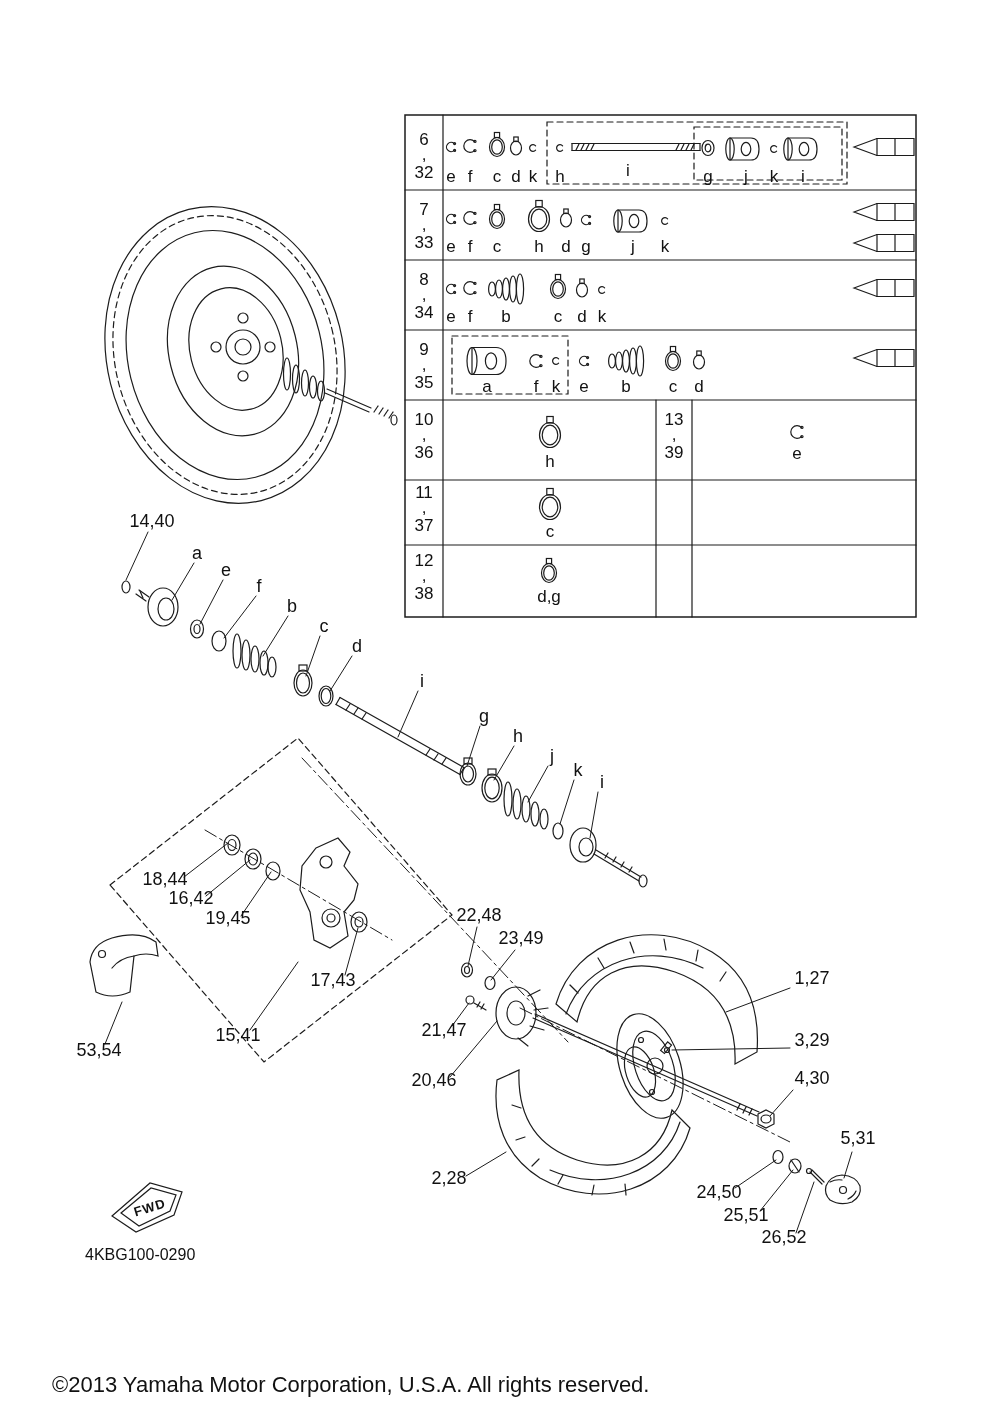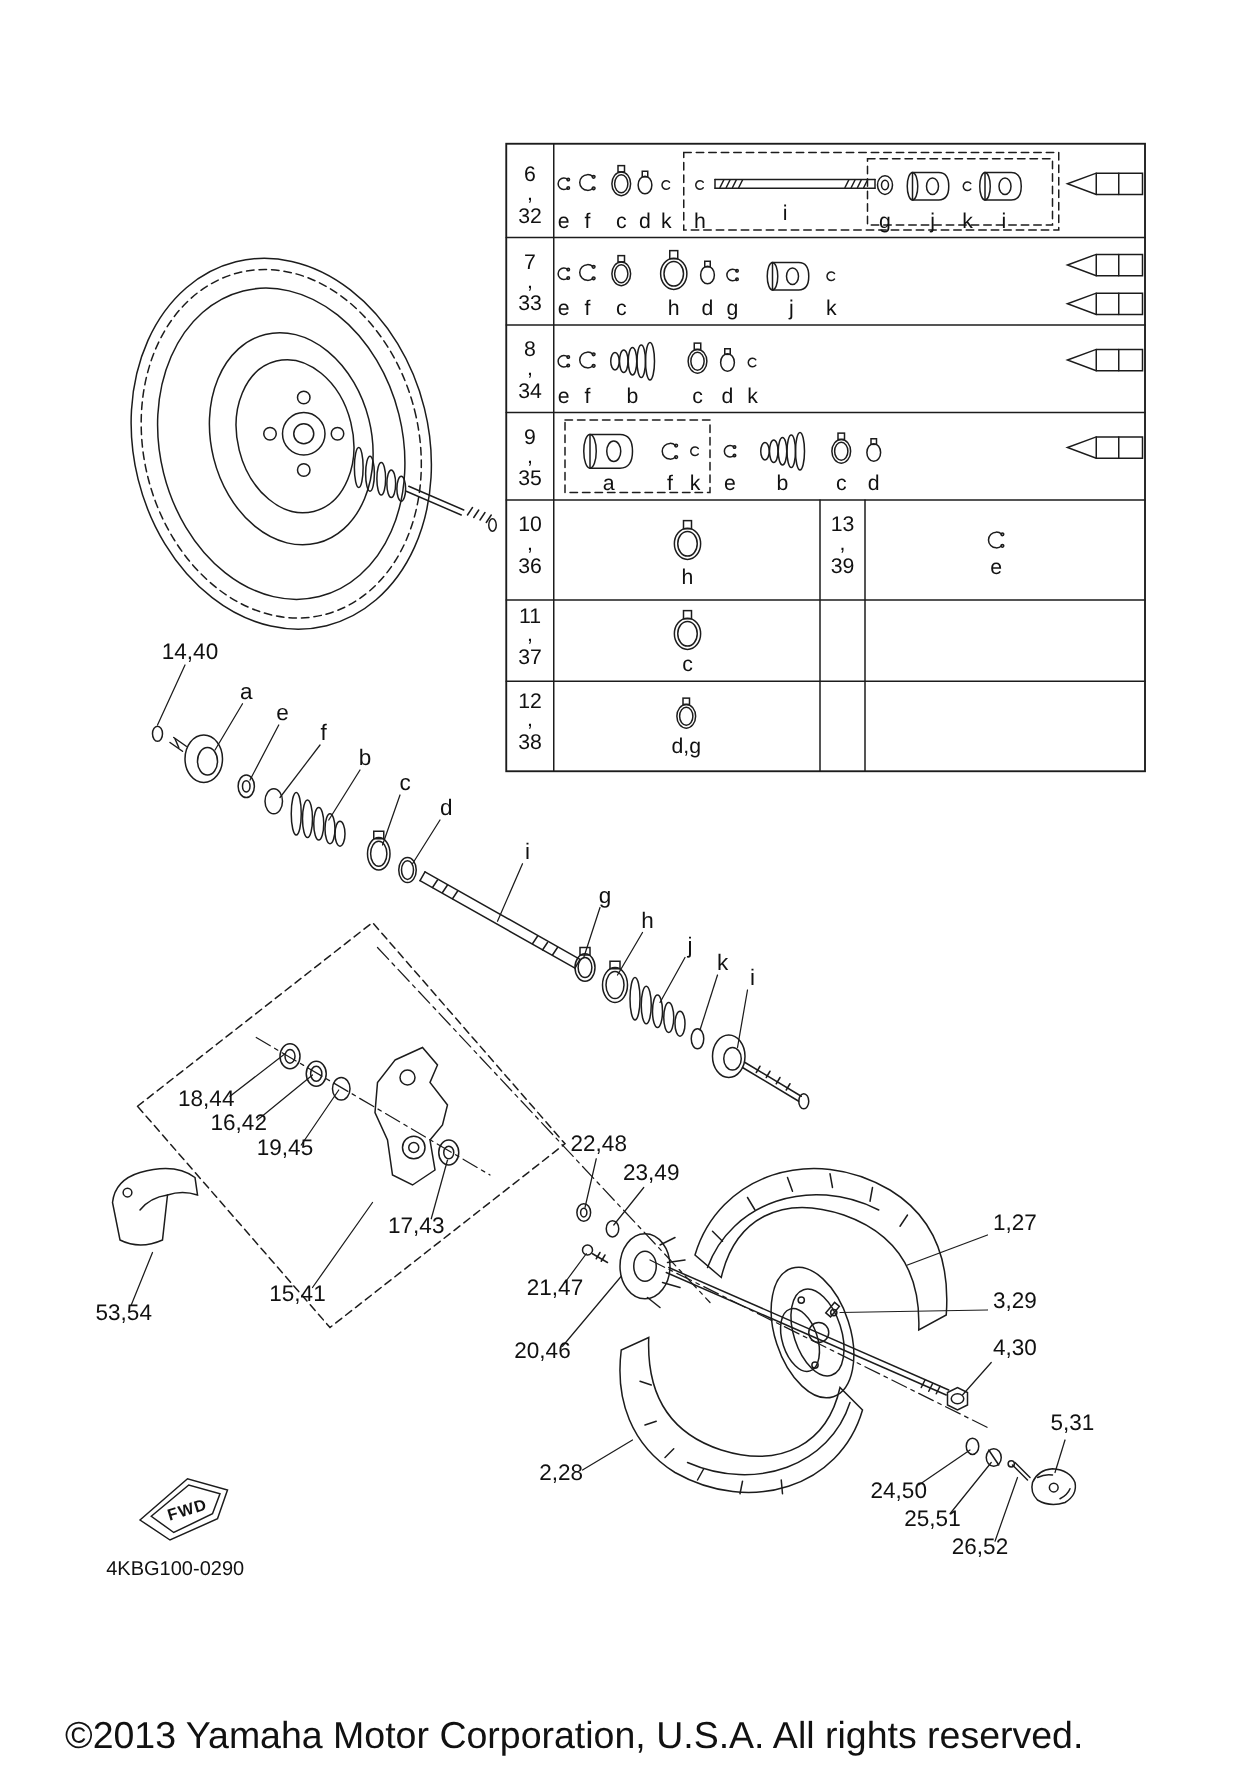--- a/index.html
+++ b/index.html
@@ -7,21 +7,21 @@
   svg{position:absolute;left:0;top:0;}
   .t{stroke:none;fill:#111;font-family:"Liberation Sans",sans-serif;}
   .ref{font-size:17px;}
   .ltr{font-size:17px;}
   .lbl{font-size:18px;}
   .code{font-size:16px;}
   .fwd{font-size:13px;font-weight:bold;letter-spacing:1px;}
   .dash{stroke-dasharray:6 4;}
   .dashdot{stroke-dasharray:13 4 3 4;stroke-width:1;}
   .leader{stroke-width:1;}
-  .footer{position:absolute;left:52px;top:1372px;font-size:30px;color:#111;
+  .footer{position:absolute;left:52px;top:1372px;font-size:22px;color:#111;
           font-family:"Liberation Sans",sans-serif;white-space:nowrap;}
 </style>
 </head>
 <body>
 
 <div class="page">
 <svg width="1000" height="1423" viewBox="0 0 1000 1423">
   <defs>
     <g id="snapS">
           <path d="M 3.2 -3.4 A 4.6 4.6 0 1 0 3.2 3.4"></path>

